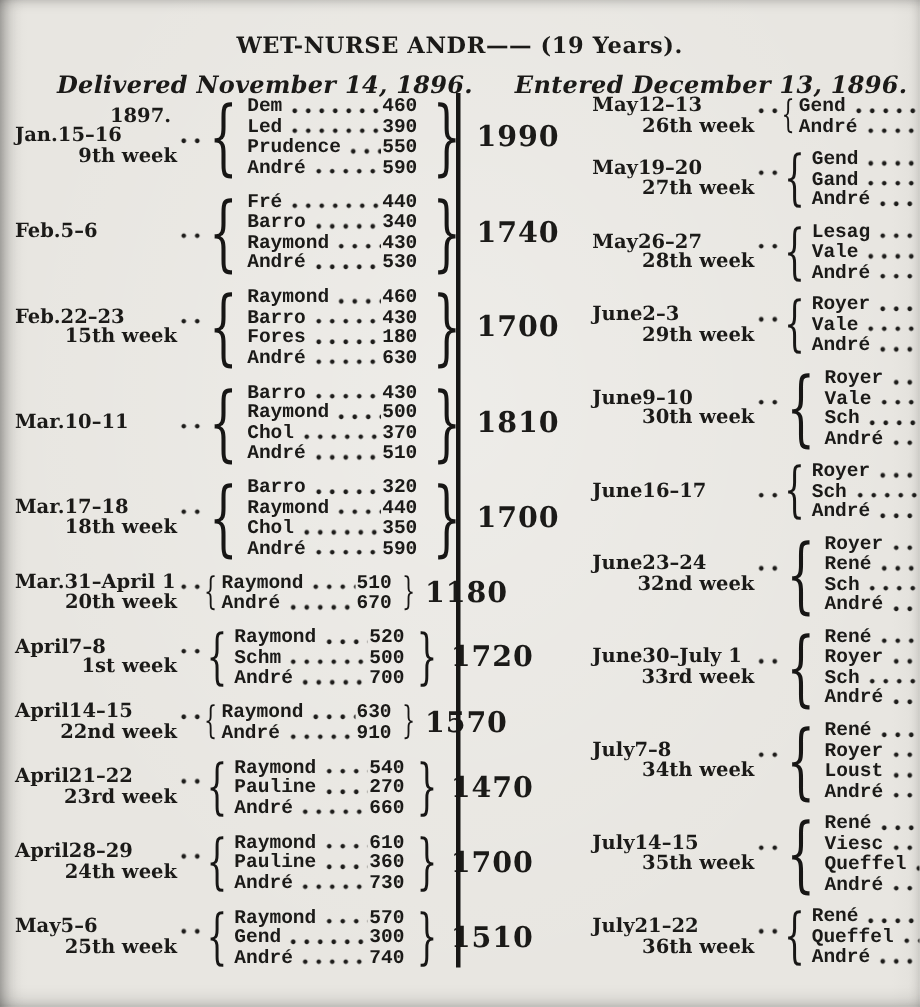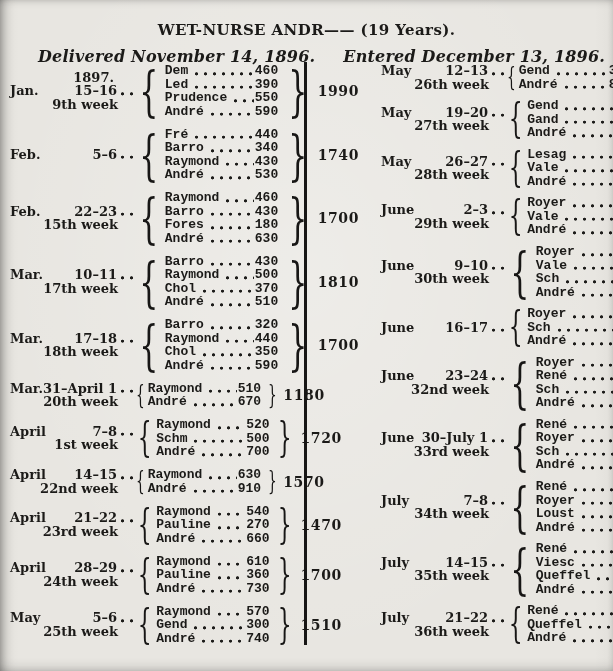--- a/index.html
+++ b/index.html
@@ -40,41 +40,41 @@
   .col.right{padding:2px 4px 0 14px;}
   .divider{
     position:absolute;left:304px;top:62px;height:583px;width:2.5px;
     background:#171615;
   }
   .entry{display:flex;align-items:center;font-size:13px;font-weight:bold;white-space:nowrap;}
   .date-block{flex:0 0 126px;line-height:13.5px;}
   .year{text-align:right;padding-right:22px;}
   .date-line{display:flex;align-items:baseline;}
   .month{flex:none;}
-  .days{flex:1 1 auto;text-align:right;}
+  .days{flex:1 1 auto;}
   .week{text-align:right;padding-right:18px;}
   .dotlead{
     align-self:stretch;
     background-image:radial-gradient(circle at 4.5px 9.5px, #1d1c1a 1.15px, rgba(0,0,0,0) 1.9px);
     background-size:9px 13.5px;
     background-repeat:repeat-x;
     background-position:1px 0;
   }
   .datedots{flex:0 0 19px;}
   .namelead{flex:1 1 auto;min-width:10px;margin:0 1px 0 3px;}
   .brace{
     flex:none;display:inline-block;line-height:1;font-weight:normal;
     transform:scale(.6,1.1);transform-origin:center;
     margin:0 -3px;color:#171615;
   }
   .names{flex:0 0 117px;display:flex;flex-direction:column;margin:0 3px;font-family:Liberation Mono, monospace;}
   .name-row{display:flex;align-items:baseline;height:13.5px;line-height:13.5px;}
   .nurse{flex:none;}
   .val{flex:none;width:27px;}
-  .total{flex:none;margin-left:7px;font-size:14px;letter-spacing:.6px;}
+  .total{flex:none;margin-left:7px;font-size:19px;letter-spacing:.6px;}
 </style>
 </head>
 <body>
 
 <div class="page">
   <div class="header">
     <div class="title">WET-NURSE ANDR—— (19 Years).</div>
     <div class="subtitle">
       <span>Delivered November 14, 1896.</span>
       <span>Entered December 13, 1896.</span>
@@ -187,21 +187,20 @@
           <span class="brace" style="font-size: 50px;">}</span>
           <span class="total">1700</span>
         </div>
         <div class="entry">
           <div class="date-block">
             <div class="date-line">
               <span class="month">Mar.</span>
               <span class="days">10–11</span>
               <span class="dotlead datedots"></span>
             </div>
-            <div class="week">17th week</div>
           </div>
           <span class="brace" style="font-size: 50px;">{</span>
           <div class="names">
             <div class="name-row">
               <span class="nurse">Barro</span>
               <span class="dotlead namelead"></span>
               <span class="val">430</span>
             </div>
             <div class="name-row">
               <span class="nurse">Raymond</span>

